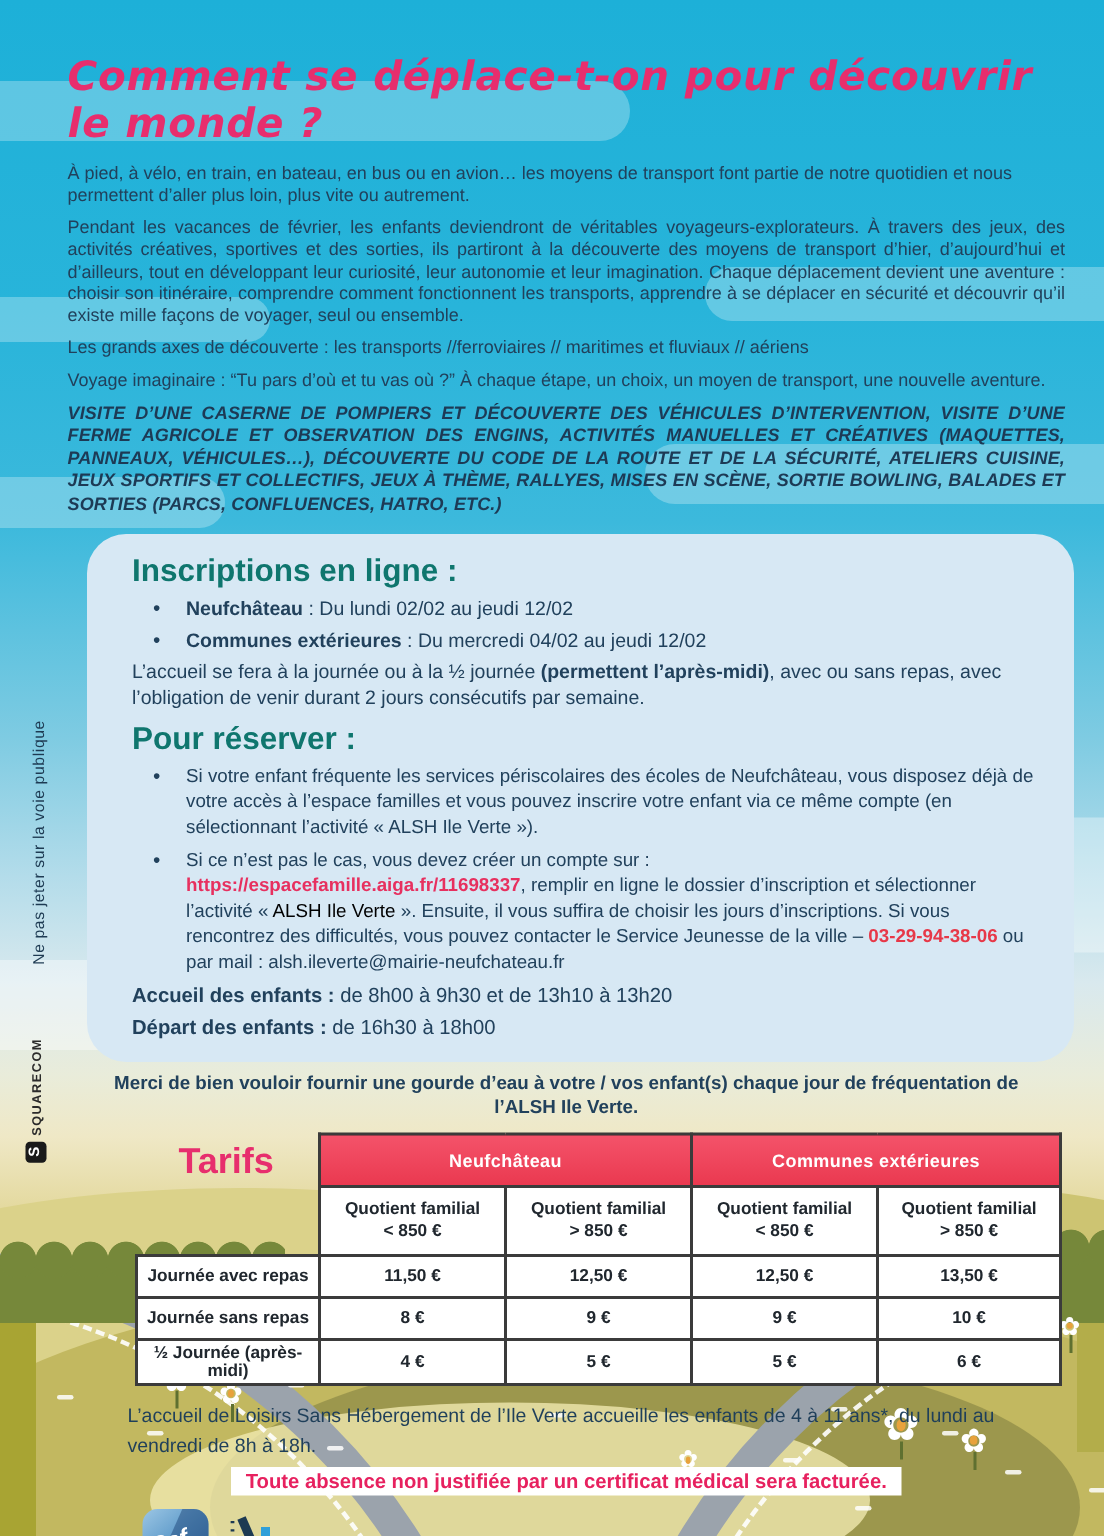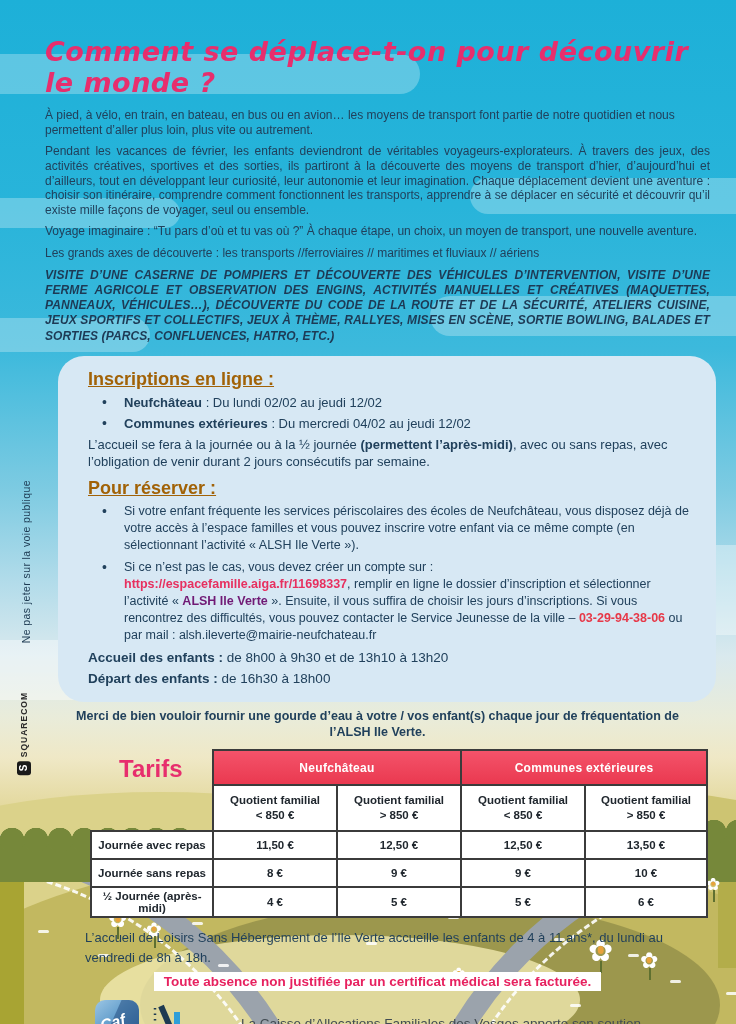--- a/index.html
+++ b/index.html
@@ -35,30 +35,30 @@
   .content{position:absolute;inset:0;z-index:10;padding:36px 26px 0 45px;box-sizing:border-box;}
   .title{margin:0 0 10px 0;font-size:27px;font-weight:bold;letter-spacing:.5px;
     color:#e72e6d;font-family:"DejaVu Sans",sans-serif;font-style:italic;}
   .body-p{margin:0 0 7px 0;font-size:12px;line-height:1.22;}
   .just{text-align:justify;}
   .activities{margin:2px 0 12px 0;font-size:12px;font-weight:bold;line-height:1.27;
     text-align:justify;letter-spacing:.1px;color:#1d3a55;font-style:italic;}
 
   .info-box{background:#d7e8f4;border-radius:26px;margin:0 -6px 0 13px;
     padding:13px 26px 11px 30px;}
-  .box-h{margin:0 0 4px 0;font-size:18px;font-weight:bold;color:#a16207;text-decoration:underline;}
+  .box-h{margin:0 0 4px 0;font-size:21px;font-weight:bold;color:#0f766e;}
   .box-ul{list-style:none;margin:0 0 2px 0;padding:0;font-size:13px;line-height:17px;}
   .box-ul li{position:relative;padding-left:36px;margin-bottom:4px;}
   .box-ul li::before{content:"•";position:absolute;left:14px;top:0;font-size:14px;color:#21415c;}
   .note{margin:2px 0 8px 0;font-size:13px;line-height:17px;}
   .b{font-weight:bold;}
   .res-ul{margin-bottom:5px;}
   .res-ul li{font-size:12.5px;margin-bottom:5px;}
   .link{color:#e7305f;font-weight:bold;text-decoration:none;}
-  .activity{color:#701a75;font-weight:bold;}
+  .activity{color:#000000;font-weight:normal;}
   .phone{color:#e73848;font-weight:bold;}
   .hours{margin:0 0 3px 0;font-size:13.5px;line-height:18px;}
 
   .gourde{margin:6px 30px 0 30px;font-size:12.5px;font-weight:bold;text-align:center;line-height:1.3;}
 
   .tarifs-wrap{position:relative;margin-top:9px;}
   .tarifs-label{position:absolute;left:74px;top:6px;font-size:24px;font-weight:bold;color:#e72e6d;}
   table.price{border-collapse:collapse;margin-left:45px;table-layout:fixed;width:616px;color:#20272e;}
   table.price th, table.price td{border:2px solid #3b3b3b;background:#fff;text-align:center;padding:2px 3px;}
   table.price .ghost{border:none;background:transparent;}
@@ -136,22 +136,22 @@
     <span class="sq">S</span>
     <span class="nm">SQUARECOM</span>
   </div>
 
   <div class="content">
 
     <h1 class="title">Comment se déplace-t-on pour découvrir le monde ?</h1>
 
     <p class="body-p">À pied, à vélo, en train, en bateau, en bus ou en avion… les moyens de transport font partie de notre quotidien et nous permettent d’aller plus loin, plus vite ou autrement.</p>
     <p class="body-p just">Pendant les vacances de février, les enfants deviendront de véritables voyageurs-explorateurs. À travers des jeux, des activités créatives, sportives et des sorties, ils partiront à la découverte des moyens de transport d’hier, d’aujourd’hui et d’ailleurs, tout en développant leur curiosité, leur autonomie et leur imagination. Chaque déplacement devient une aventure : choisir son itinéraire, comprendre comment fonctionnent les transports, apprendre à se déplacer en sécurité et découvrir qu’il existe mille façons de voyager, seul ou ensemble.</p>
+    <p class="body-p">Les grands axes de découverte : les transports //ferroviaires // maritimes et fluviaux // aériens</p>
     <p class="body-p">Voyage imaginaire : “Tu pars d’où et tu vas où ?” À chaque étape, un choix, un moyen de transport, une nouvelle aventure.</p>
-    <p class="body-p">Les grands axes de découverte : les transports //ferroviaires // maritimes et fluviaux // aériens</p>
     <p class="activities">VISITE D’UNE CASERNE DE POMPIERS ET DÉCOUVERTE DES VÉHICULES D’INTERVENTION, VISITE D’UNE FERME AGRICOLE ET OBSERVATION DES ENGINS, ACTIVITÉS MANUELLES ET CRÉATIVES (MAQUETTES, PANNEAUX, VÉHICULES…), DÉCOUVERTE DU CODE DE LA ROUTE ET DE LA SÉCURITÉ, ATELIERS CUISINE, JEUX SPORTIFS ET COLLECTIFS, JEUX À THÈME, RALLYES, MISES EN SCÈNE, SORTIE BOWLING, BALADES ET SORTIES (PARCS, CONFLUENCES, HATRO, ETC.)</p>
 
     <div class="info-box">
       <h2 class="box-h">Inscriptions en ligne :</h2>
       <ul class="box-ul">
         <li><span class="b">Neufchâteau</span><span> : Du lundi 02/02 au jeudi 12/02</span></li>
         <li><span class="b">Communes extérieures</span><span> : Du mercredi 04/02 au jeudi 12/02</span></li>
       </ul>
       <p class="note"><span>L’accueil se fera à la journée ou à la ½ journée </span><span class="b">(permettent l’après-midi)</span><span>, avec ou sans repas, avec l’obligation de venir durant 2 jours consécutifs par semaine.</span></p>
 

